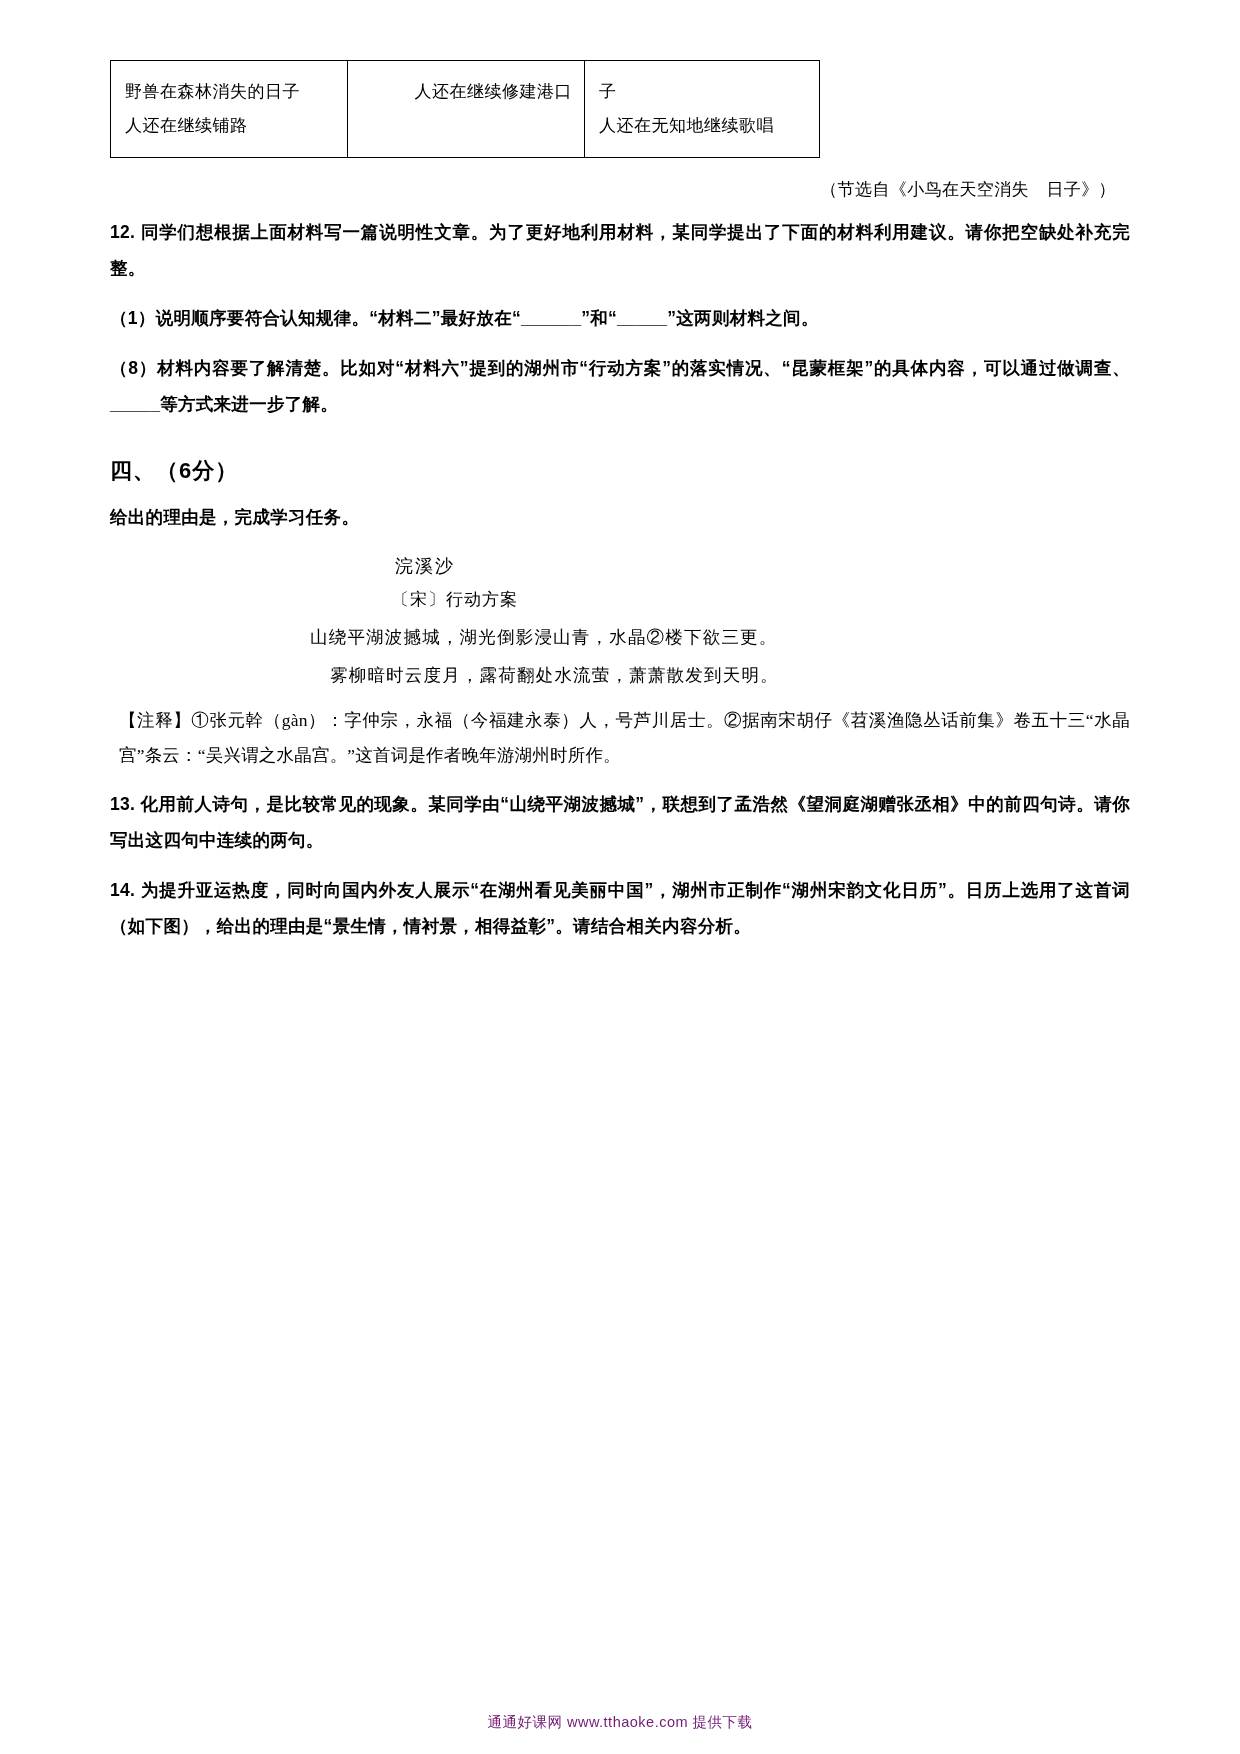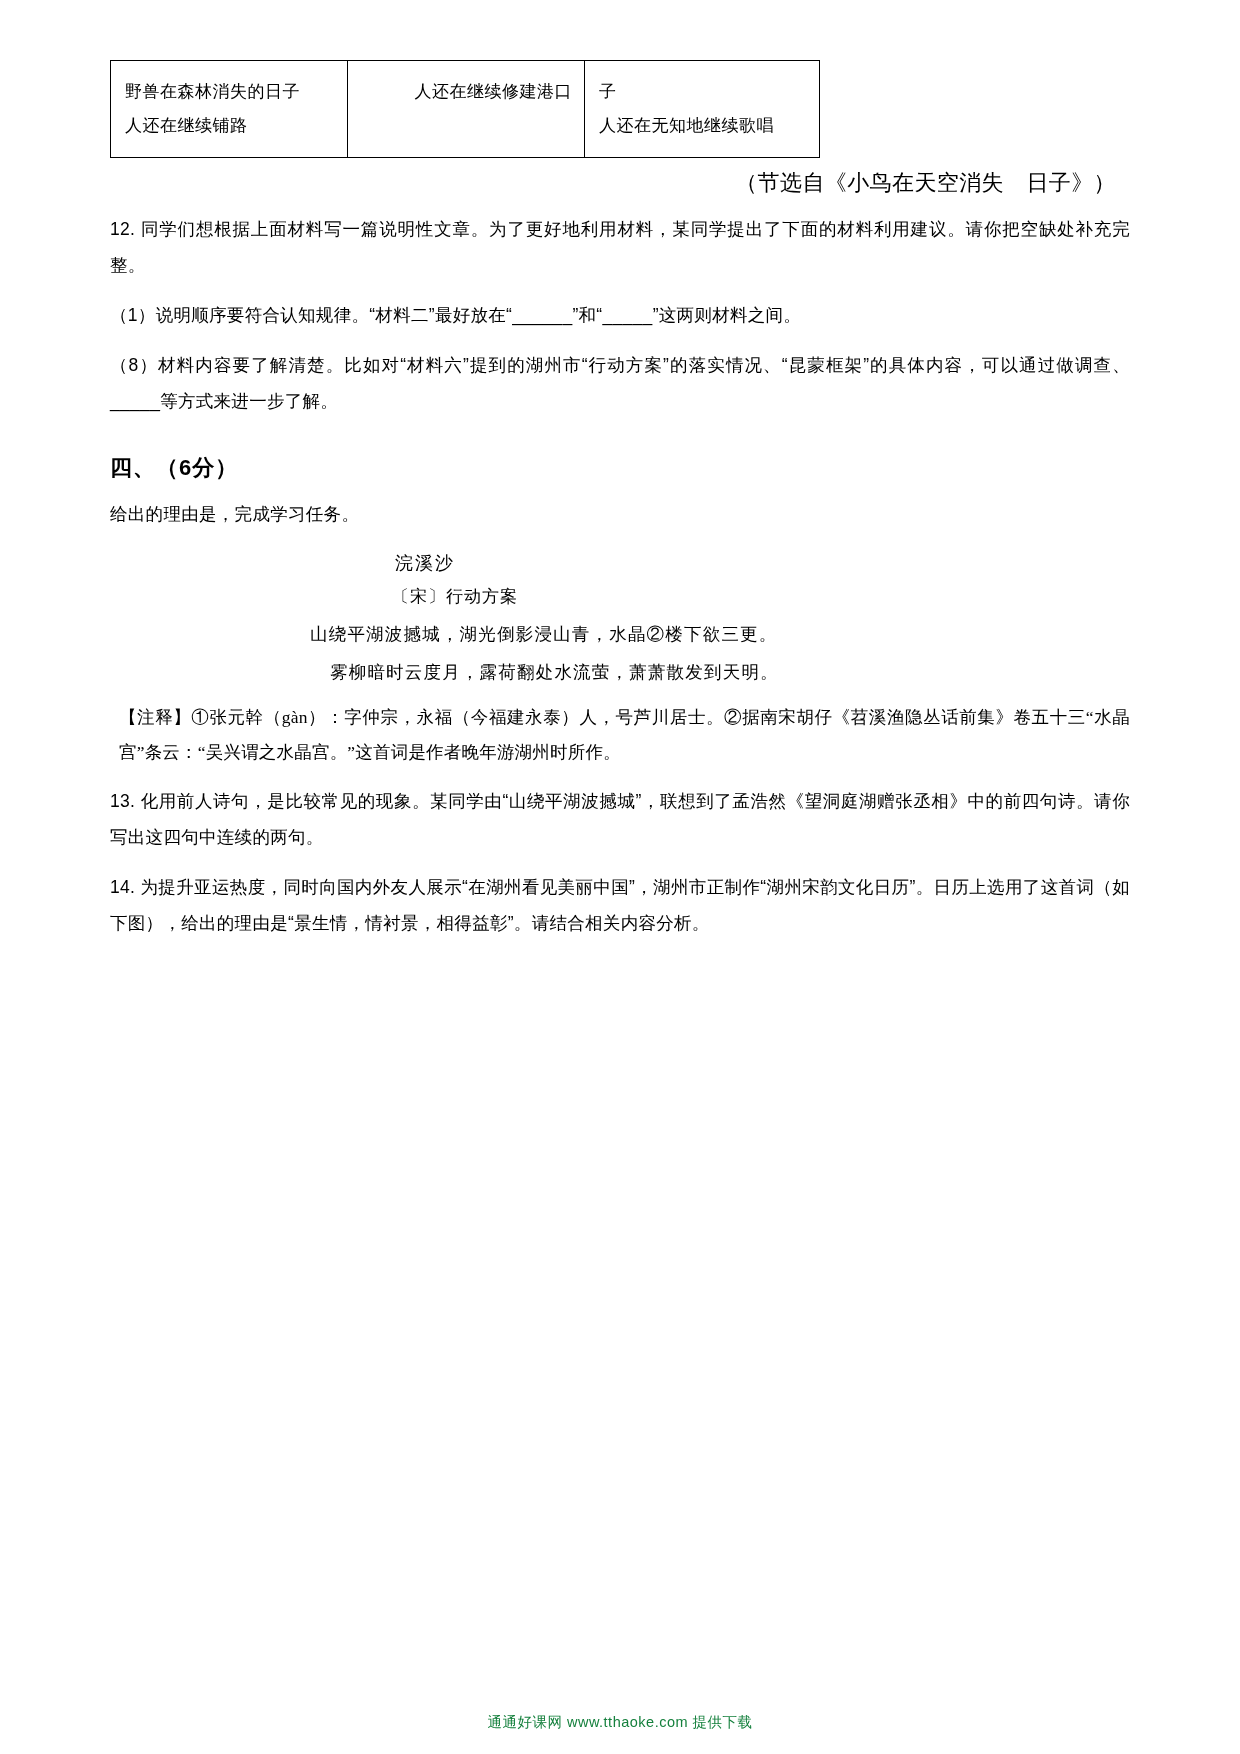--- a/index.html
+++ b/index.html
@@ -45,34 +45,35 @@
     line-height: 2.0;
     letter-spacing: 0.5px;
   }
   td.col1 { width: 210px; }
   td.col2 { width: 210px; }
   td.col3 { width: 208px; }
 
   .src-line {
     text-align: right;
     font-family: "Liberation Sans", sans-serif;
-    font-size: 22px;
-    margin-top: 10px;
+    font-size: 17px;
+    margin-top: 20px;
     letter-spacing: 0.4px;
     padding-right: 14px;
   }
 
   
   p.q {
     font-family: "Liberation Sans", sans-serif;
     font-size: 17.5px;
     line-height: 2.05;
     margin: 14px 0 0 0;
     letter-spacing: 0.3px;
     text-align: justify;
+    font-weight: bold;
   }
 
   h2.section {
     font-family: "Liberation Sans", sans-serif;
     font-size: 22px;
     font-weight: bold;
     margin: 34px 0 10px 0;
     letter-spacing: 1px;
   }
 
@@ -114,21 +115,21 @@
 
   
   .footer {
     position: absolute;
     left: 0;
     bottom: 22px;
     width: 1240px;
     text-align: center;
     font-family: "Liberation Sans", sans-serif;
     font-size: 14.5px;
-    color: #15803d;
+    color: #701a75;
     letter-spacing: 0.5px;
   }
 </style>
 </head>
 <body>
 
 <div class="page">
   <div class="content">
 
     <table class="frag-table">

